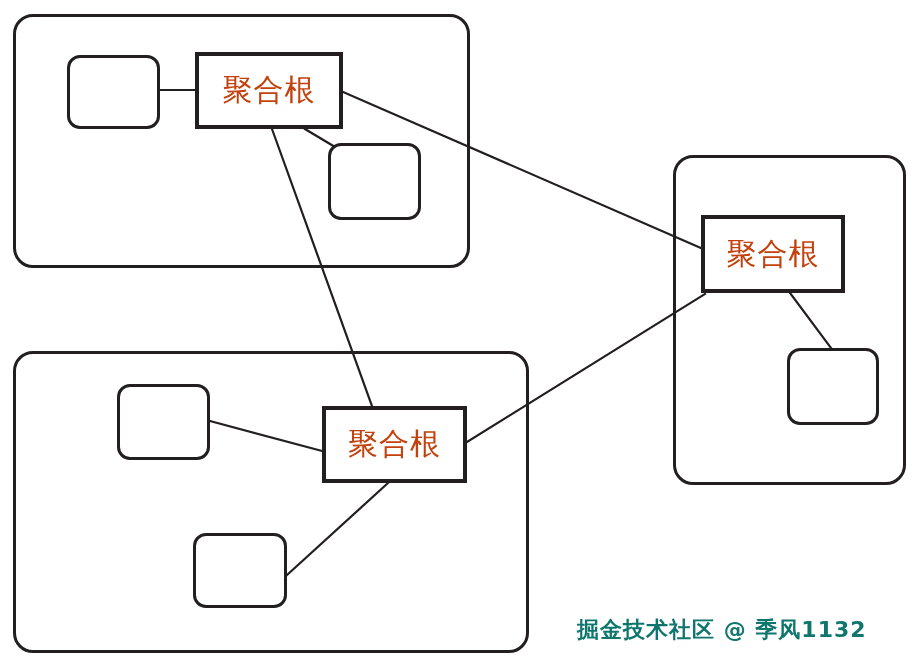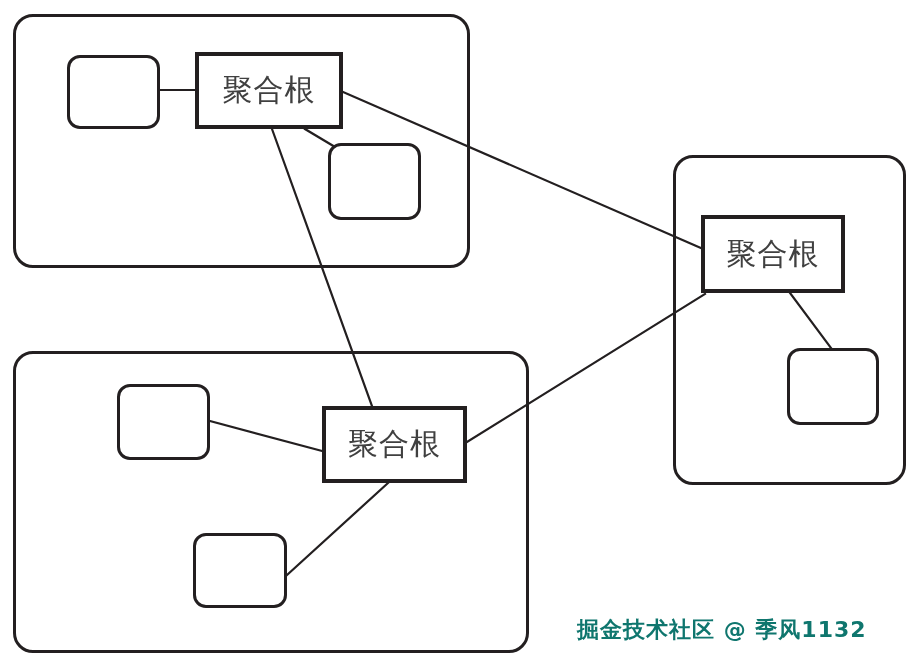--- a/index.html
+++ b/index.html
@@ -41,21 +41,21 @@
   }
   .aggregate-root {
     position: absolute;
     box-sizing: border-box;
     border: 4px solid #231f20;
     border-radius: 0;
     background: #ffffff;
     display: flex;
     align-items: center;
     justify-content: center;
-    color: #404040;
+    color: #c2410c;
     letter-spacing: 1px;
     white-space: nowrap;
   }
   .watermark {
     position: absolute;
     color: #cfcfcf;
     font-family: "DejaVu Sans", "Liberation Sans", sans-serif;
     white-space: nowrap;
     letter-spacing: 1px;
     user-select: none;

